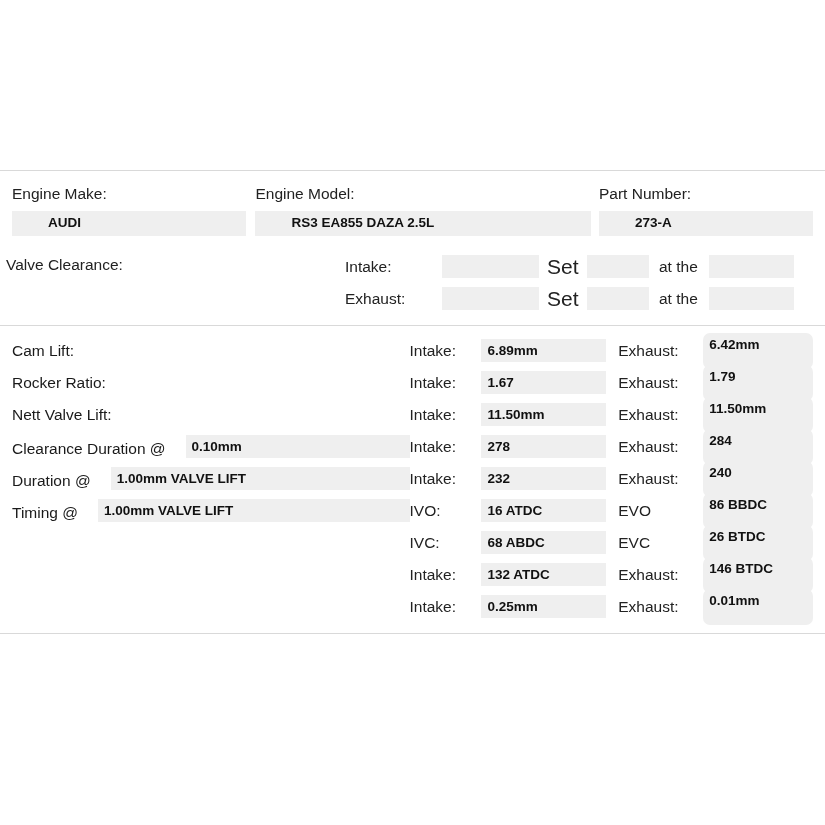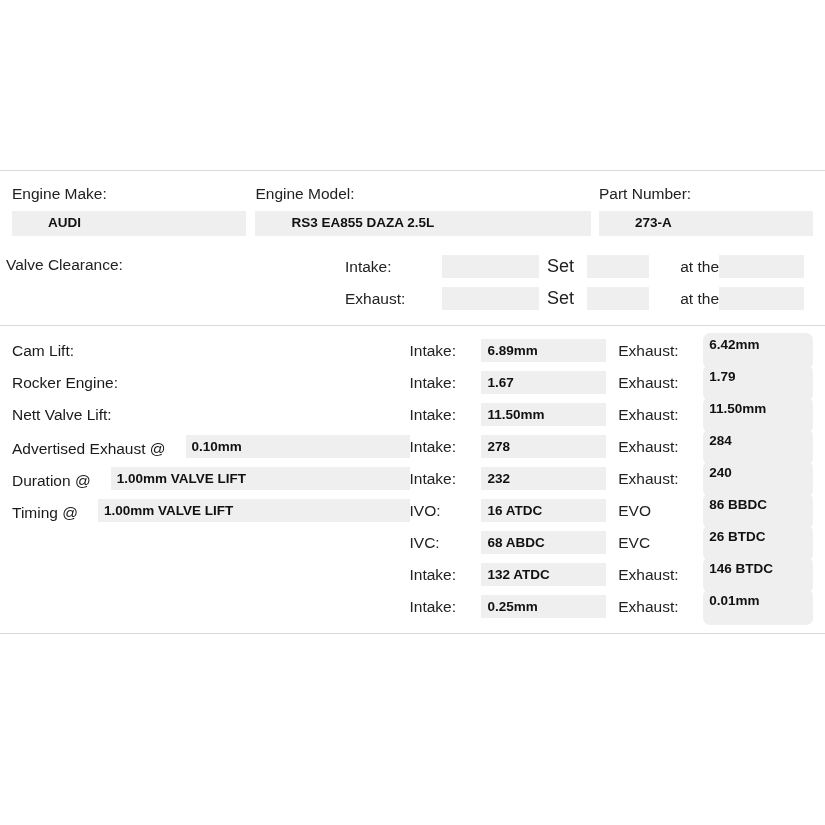--- a/index.html
+++ b/index.html
@@ -91,30 +91,30 @@
     margin-bottom: 7px;
   }
   .vc-line:last-child { margin-bottom: 0; }
   .vc-line .lw {
     width: 97px;
     font-size: 15.5px;
   }
   .vc-line .box1 { width: 97px; height: 23px; }
   .vc-line .setw {
     width: 48px;
-    font-size: 18px;
+    font-size: 21px;
     text-align: left;
     padding-left: 8px;
     box-sizing: border-box;
   }
   .vc-line .box2 { width: 62px; height: 23px; }
   .vc-line .atthe {
-    width: 70px;
-    font-size: 15.5px;
-    text-align: right;
+    width: 60px;
+    font-size: 15.5px;
+    text-align: left;
     padding-left: 10px;
     box-sizing: border-box;
   }
   .vc-line .box3 { width: 85px; height: 23px; }
 
   
   .specs {
     padding: 12px 12px 14px 12px;
     box-sizing: border-box;
   }
@@ -233,21 +233,21 @@
           <span class="value">6.89mm</span>
         </span>
       <span class="s-right-label label">Exhaust:</span>
       <span class="s-right-val">
           <span class="value">6.42mm</span>
         </span>
     </div>
 
     <div class="srow">
       <div class="s-labelwrap">
-        <span class="s-label">Rocker Engine:</span>
+        <span class="s-label">Rocker Ratio:</span>
       </div>
       <span class="s-mid-label label">Intake:</span>
       <span class="s-mid-val">
           <span class="value">1.67</span>
         </span>
       <span class="s-right-label label">Exhaust:</span>
       <span class="s-right-val">
           <span class="value">1.79</span>
         </span>
     </div>
@@ -261,21 +261,21 @@
           <span class="value">11.50mm</span>
         </span>
       <span class="s-right-label label">Exhaust:</span>
       <span class="s-right-val">
           <span class="value">11.50mm</span>
         </span>
     </div>
 
     <div class="srow">
       <div class="s-labelwrap">
-        <span class="s-label">Advertised Exhaust @</span>
+        <span class="s-label">Clearance Duration @</span>
         <span class="s-suffix">
             <span class="value">0.10mm</span>
           </span>
       </div>
       <span class="s-mid-label label">Intake:</span>
       <span class="s-mid-val">
           <span class="value">278</span>
         </span>
       <span class="s-right-label label">Exhaust:</span>
       <span class="s-right-val">

